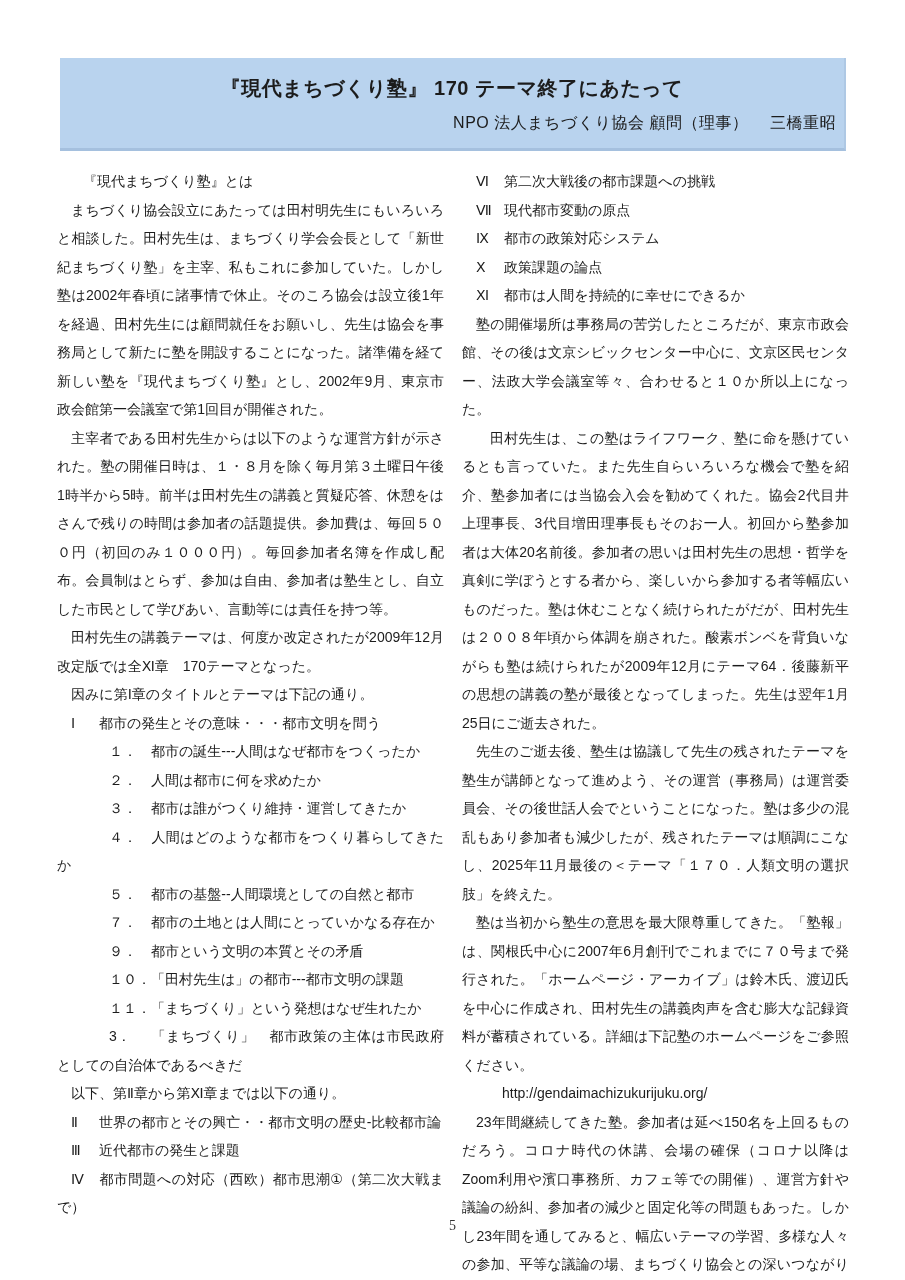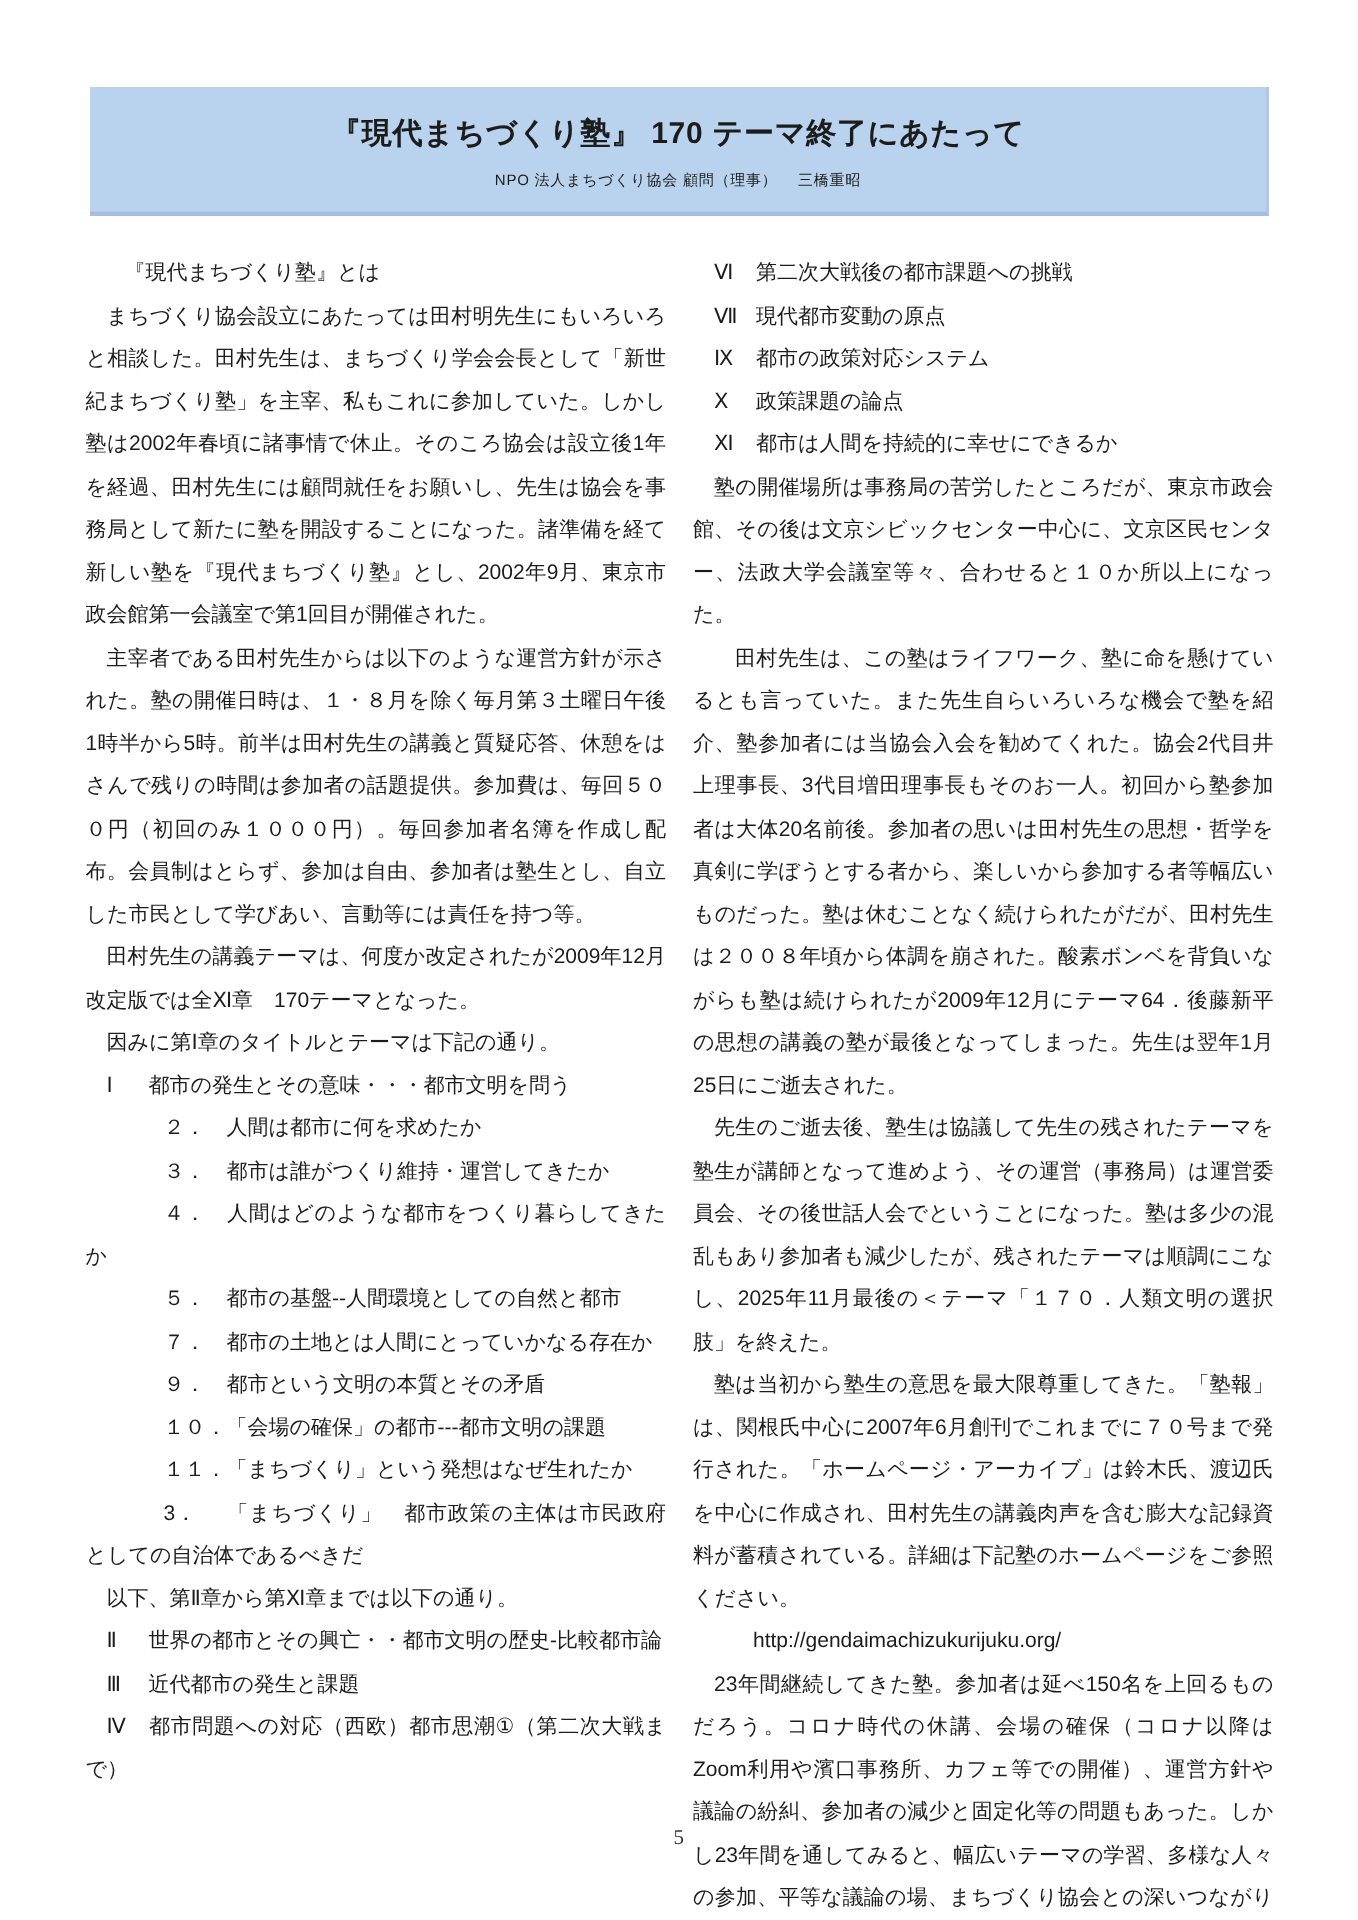--- a/index.html
+++ b/index.html
@@ -15,21 +15,21 @@
   .header-box {
     position:absolute; left:60px; top:58px; width:786px;
     box-sizing:border-box;
     background:#b9d3ee;
     border-bottom:3px solid #a5c0de;
     border-right:2px solid #aec8e4;
     text-align:center;
     padding:17px 8px 14px;
   }
   .header-title { font-size:20px; font-weight:bold; letter-spacing:0.5px; }
-  .header-subtitle { font-size:10px; margin-top:11px; letter-spacing:0.5px; }
+  .header-subtitle { font-size:16px; margin-top:11px; letter-spacing:0.5px;text-align:right; }
 
   .columns {
     position:absolute; left:57px; top:167px; width:792px;
     display:flex; gap:18px;
   }
   .col { width:387px; font-size:14px; line-height:28.5px; text-align:justify; }
   .col p { margin:0; }
 
   .sect   { text-indent:26px; }
   .para   { text-indent:14px; }
@@ -64,27 +64,28 @@
       <p class="sect">『現代まちづくり塾』とは</p>
       <p class="para">まちづくり協会設立にあたっては田村明先生にもいろいろと相談した。田村先生は、まちづくり学会会長として「新世紀まちづくり塾」を主宰、私もこれに参加していた。しかし塾は2002年春頃に諸事情で休止。そのころ協会は設立後1年を経過、田村先生には顧問就任をお願いし、先生は協会を事務局として新たに塾を開設することになった。諸準備を経て新しい塾を『現代まちづくり塾』とし、2002年9月、東京市政会館第一会議室で第1回目が開催された。</p>
       <p class="para">主宰者である田村先生からは以下のような運営方針が示された。塾の開催日時は、１・８月を除く毎月第３土曜日午後1時半から5時。前半は田村先生の講義と質疑応答、休憩をはさんで残りの時間は参加者の話題提供。参加費は、毎回５００円（初回のみ１０００円）。毎回参加者名簿を作成し配布。会員制はとらず、参加は自由、参加者は塾生とし、自立した市民として学びあい、言動等には責任を持つ等。</p>
       <p class="para">田村先生の講義テーマは、何度か改定されたが2009年12月改定版では全Ⅺ章　170テーマとなった。</p>
       <p class="para">因みに第Ⅰ章のタイトルとテーマは下記の通り。</p>
 
       <p class="chapter">
         <span class="cnum">Ⅰ</span><span>都市の発生とその意味・・・都市文明を問う</span>
       </p>
 
+      <p class="theme"><span class="tnum">１．</span><span>都市の誕生---人間はなぜ都市をつくったか</span></p>
       <p class="theme"><span class="tnum">２．</span><span>人間は都市に何を求めたか</span></p>
       <p class="theme"><span class="tnum">３．</span><span>都市は誰がつくり維持・運営してきたか</span></p>
       <p class="theme"><span class="tnum">４．</span><span>人間はどのような都市をつくり暮らしてきたか</span></p>
       <p class="theme"><span class="tnum">５．</span><span>都市の基盤--人間環境としての自然と都市</span></p>
       <p class="theme"><span class="tnum">７．</span><span>都市の土地とは人間にとっていかなる存在か</span></p>
       <p class="theme"><span class="tnum">９．</span><span>都市という文明の本質とその矛盾</span></p>
-      <p class="theme"><span class="tnum">１０．</span><span>「会場の確保」の都市---都市文明の課題</span></p>
+      <p class="theme"><span class="tnum">１０．</span><span>「田村先生は」の都市---都市文明の課題</span></p>
       <p class="theme"><span class="tnum">１１．</span><span>「まちづくり」という発想はなぜ生れたか</span></p>
       <p class="theme"><span class="tnum">3．</span><span>「まちづくり」　都市政策の主体は市民政府としての自治体であるべきだ</span></p>
 
       <p class="para">以下、第Ⅱ章から第Ⅺ章までは以下の通り。</p>
 
       <p class="chapter"><span class="cnum">Ⅱ</span><span>世界の都市とその興亡・・都市文明の歴史-比較都市論</span></p>
       <p class="chapter"><span class="cnum">Ⅲ</span><span>近代都市の発生と課題</span></p>
       <p class="chapter"><span class="cnum">Ⅳ</span><span>都市問題への対応（西欧）都市思潮①（第二次大戦まで）</span></p>
 
     </div>

